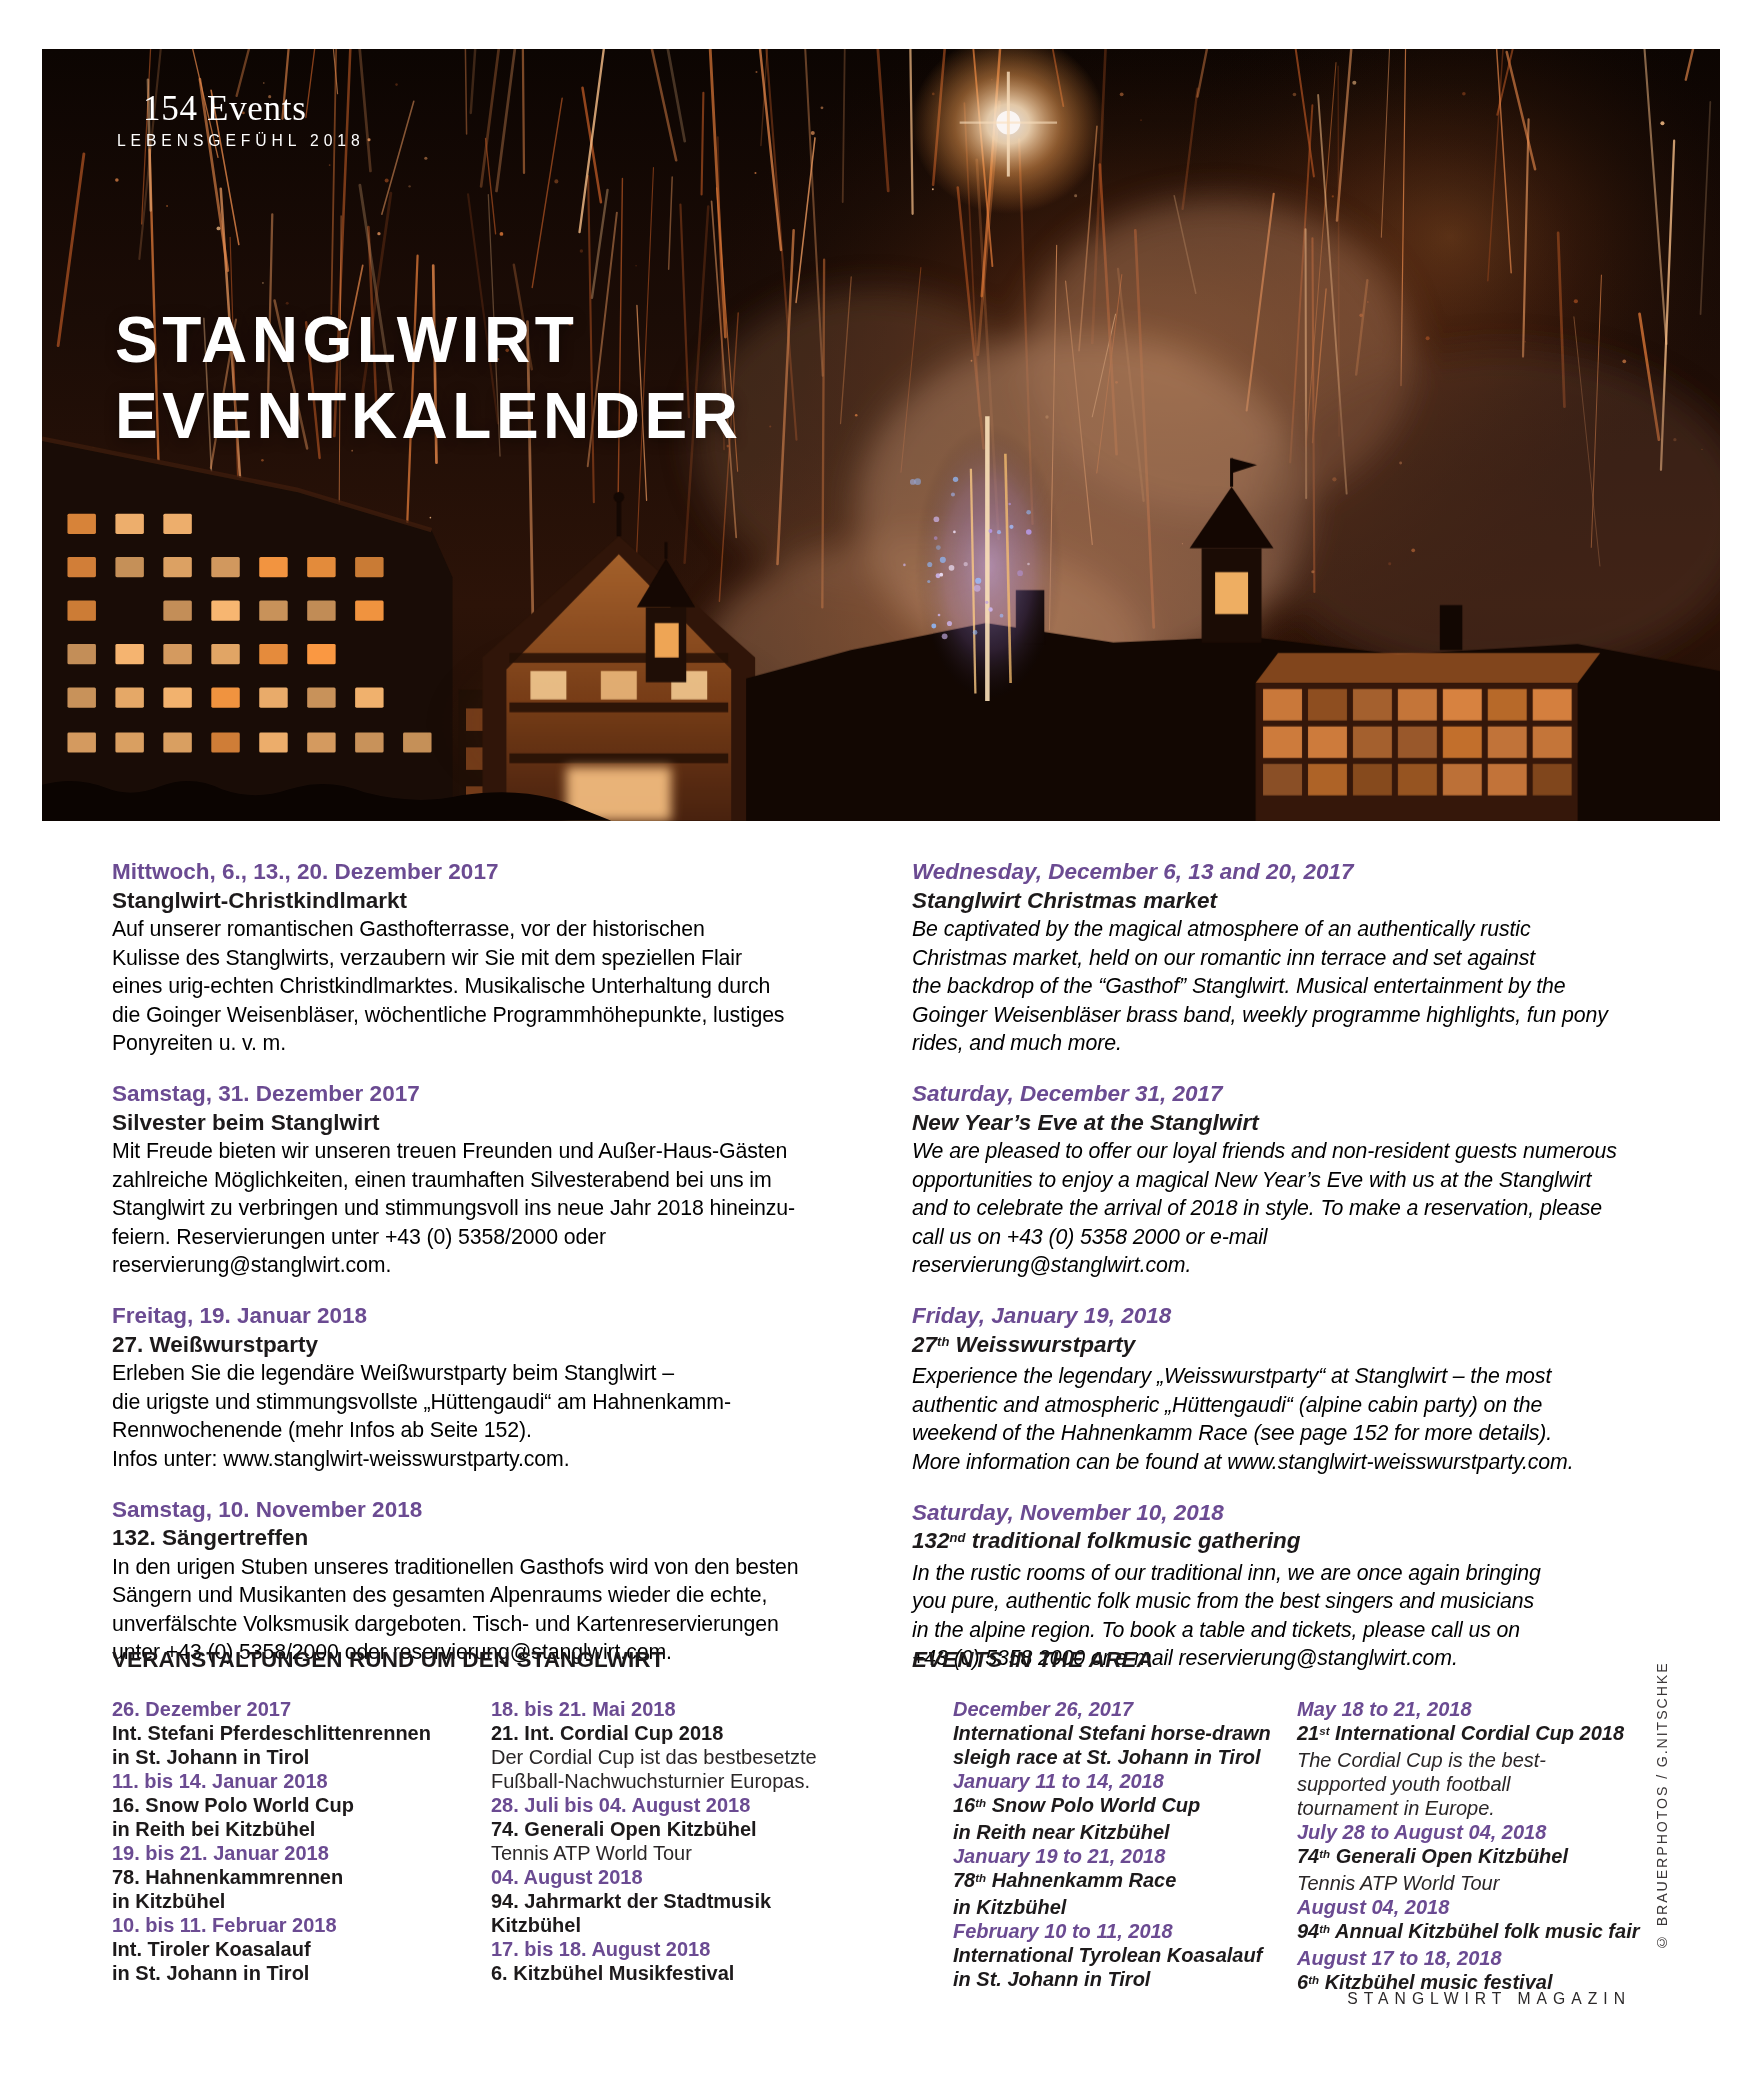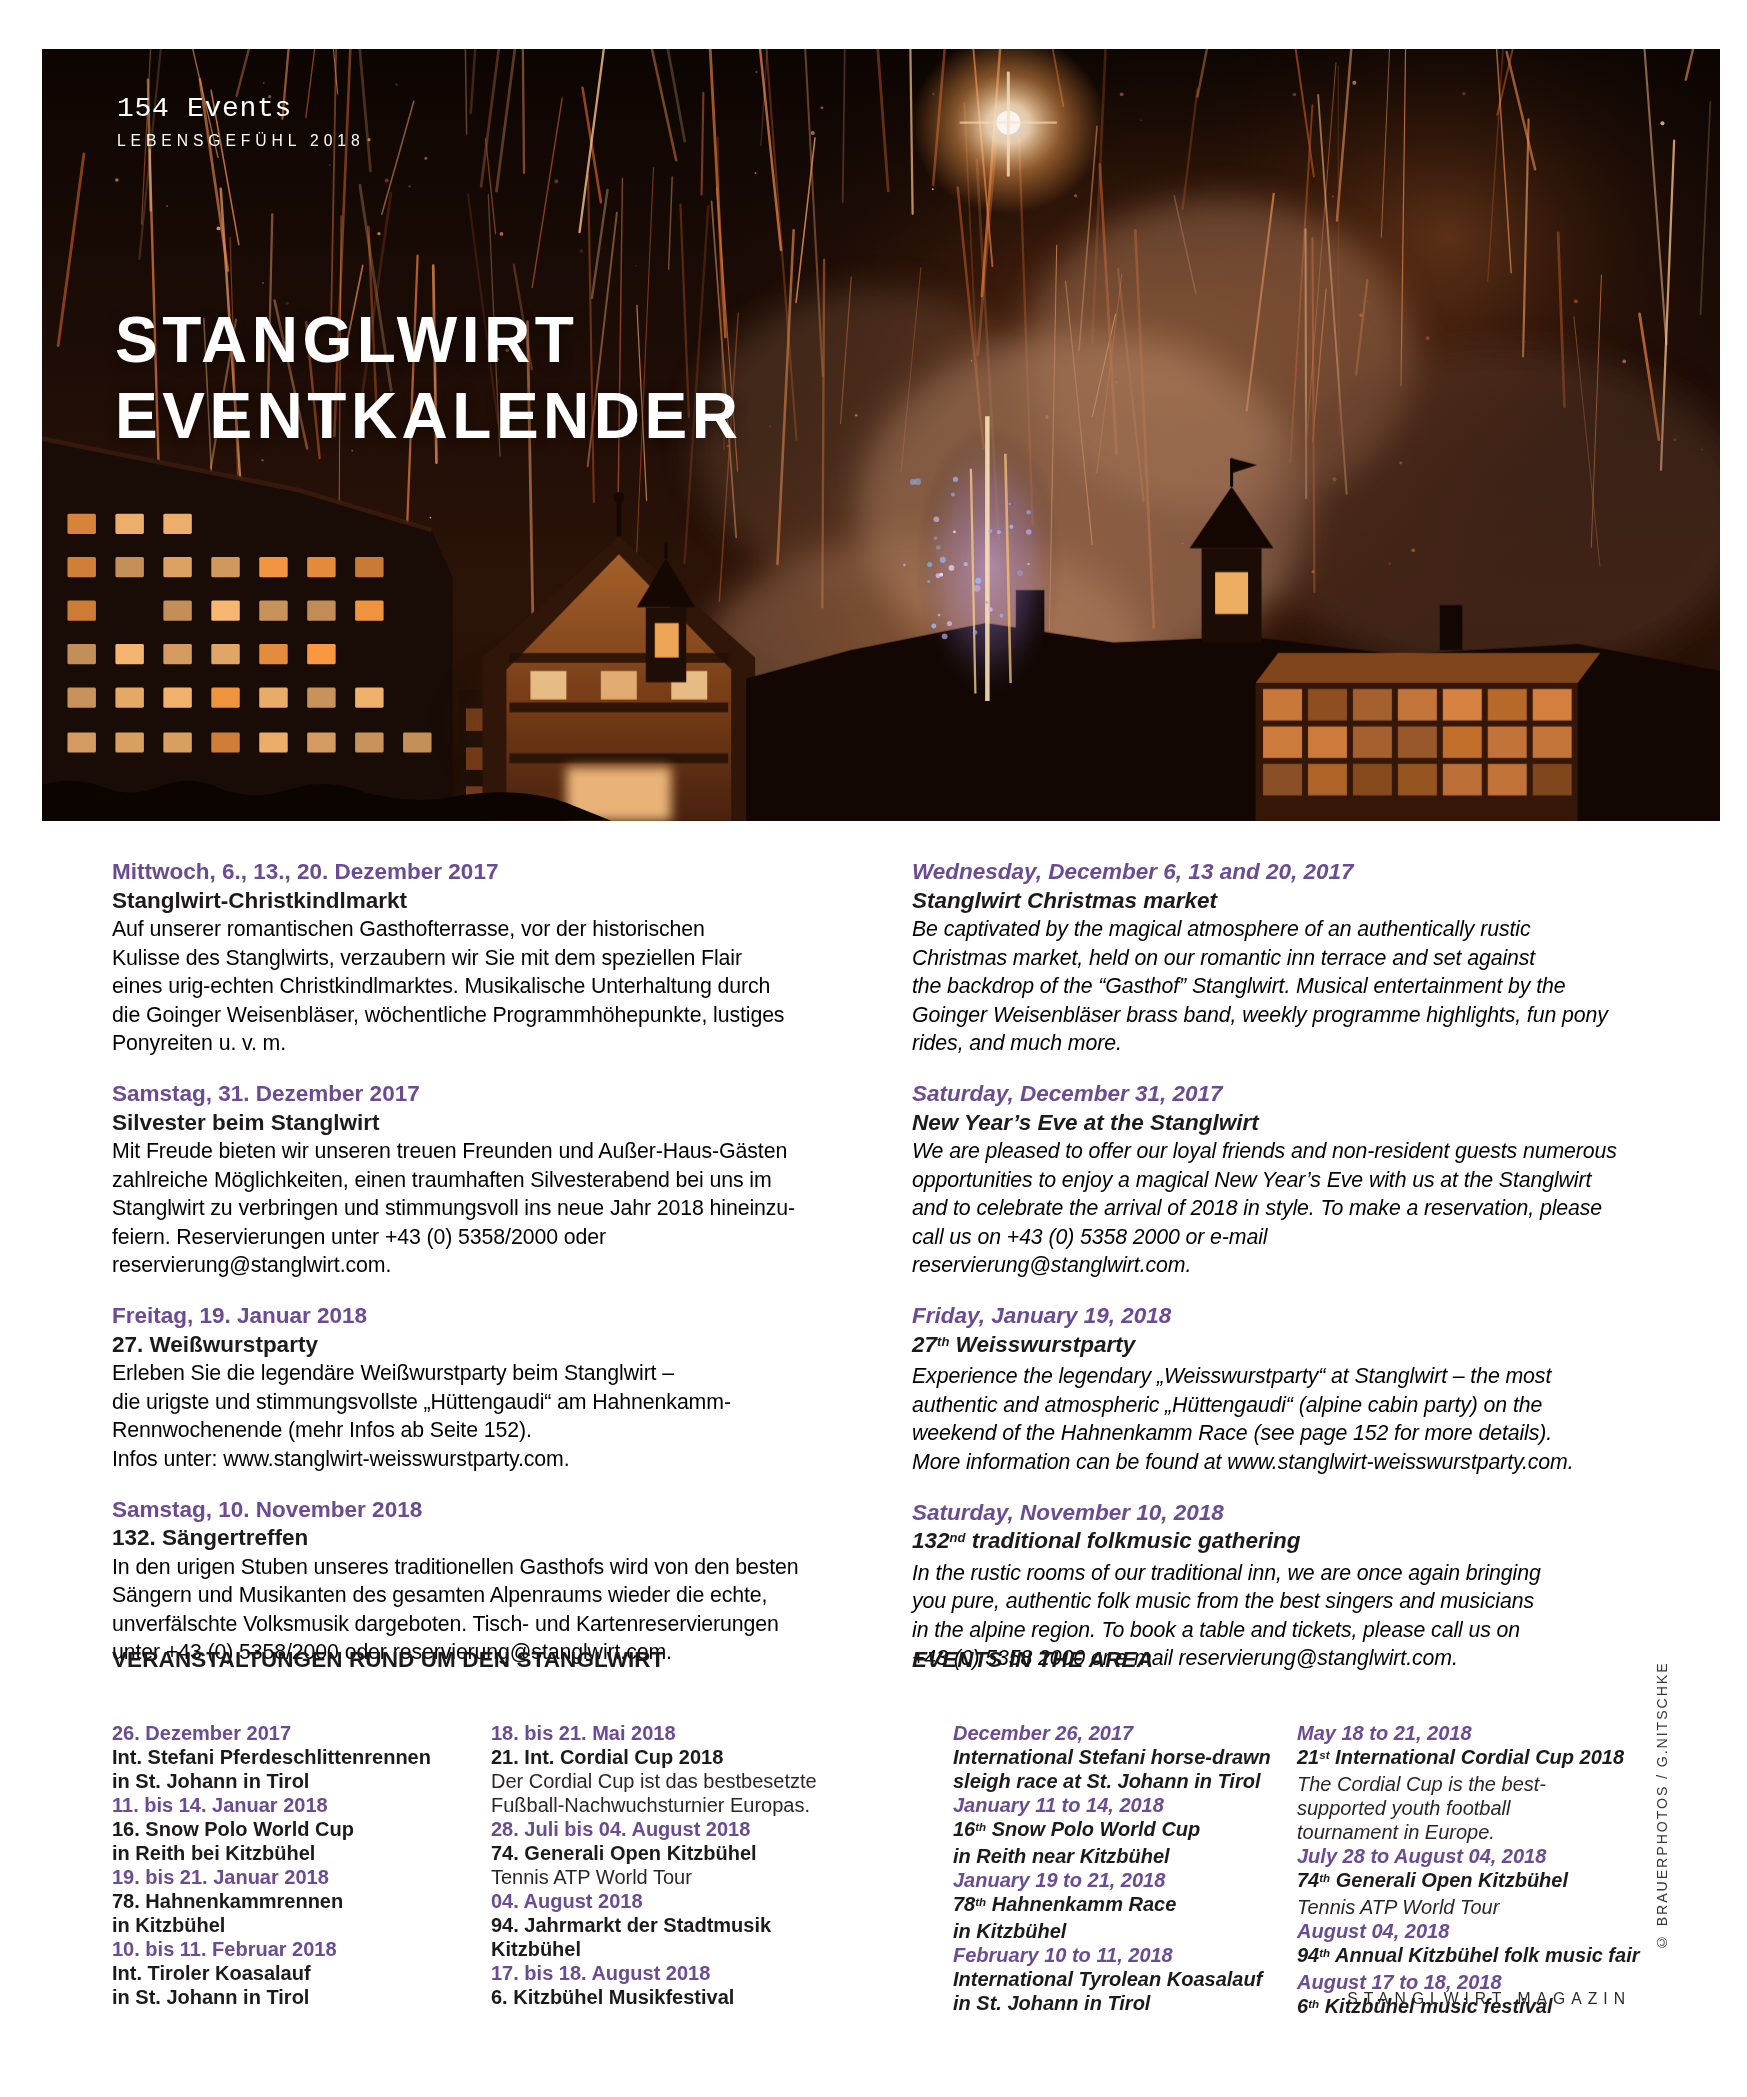--- a/index.html
+++ b/index.html
@@ -7,21 +7,21 @@
     width:1748px;height:2097px;position:relative;background:#ffffff;
     font-family:"Liberation Sans",sans-serif;color:#231f20;overflow:hidden;
   }
   
   .photo{
     position:absolute;left:42px;top:49px;width:1678px;height:772px;
     background:#0c0604;overflow:hidden;
   }
   .photo svg{position:absolute;left:0;top:0;}
   .hero-logo{position:absolute;left:75px;top:43px;color:#fff;z-index:5;}
-  .logo-main{font-family:Liberation Mono, monospace;font-size:28px;line-height:34px;letter-spacing:0.7px;}
+  .logo-main{font-family:Liberation Serif, serif;font-size:35px;line-height:34px;letter-spacing:0.7px;margin-left:26px;}
   .logo-sub{font-size:15.7px;letter-spacing:4.9px;margin-top:6px;}
   .hero-title{
     position:absolute;left:73px;top:253px;z-index:5;color:#fff;
     font-size:64px;line-height:76px;font-weight:700;letter-spacing:4.5px;
     text-shadow:0 2.2px 13.5px rgba(0,0,0,.45);white-space:pre;
   }
   .hero-subtitle{
     position:absolute;left:73px;top:466px;z-index:5;color:#fff;
     font-size:58px;font-weight:700;font-style:italic;letter-spacing:9.7px;
     text-shadow:0 2.2px 13.5px rgba(0,0,0,.45);white-space:pre;
@@ -32,21 +32,21 @@
   .events-col.en{left:912px;font-style:italic;}
   .eblock{margin-bottom:22.5px;}
   .edate{color:var(--accent,#6b4b92);font-weight:700;font-size:22.5px;line-height:28.5px;}
   .etitle{font-weight:700;font-size:22.5px;line-height:28.5px;color:#1d1a1b;}
   .ebody{font-size:21.3px;line-height:28.5px;color:#000000;letter-spacing:-0.1px;}
   sup{font-size:58%;vertical-align:baseline;position:relative;top:-0.45em;}
   
   .area-header{position:absolute;top:1647px;font-weight:700;font-size:22.5px;color:#1d1a1b;letter-spacing:0.1px;}
   .area-header.de{left:112px;}
   .area-header.en{left:912px;font-style:italic;}
-  .area-col{position:absolute;top:1697px;width:378px;font-size:20px;line-height:24px;margin-top:24px;}
+  .area-col{position:absolute;top:1697px;width:378px;font-size:20px;line-height:24px;}
   .area-col.en{font-style:italic;}
   .a-date{color:var(--accent,#6b4b92);font-weight:700;}
   .a-bold{font-weight:700;color:#1d1a1b;}
   .a-plain{color:#2a2627;}
   
   .photo-credit{
     position:absolute;left:1654px;top:1641px;height:330px;width:25.5px;
     writing-mode:vertical-rl;transform:rotate(180deg);
     font-size:14.2px;letter-spacing:1.9px;color:#3a3637;text-align:center;
   }

